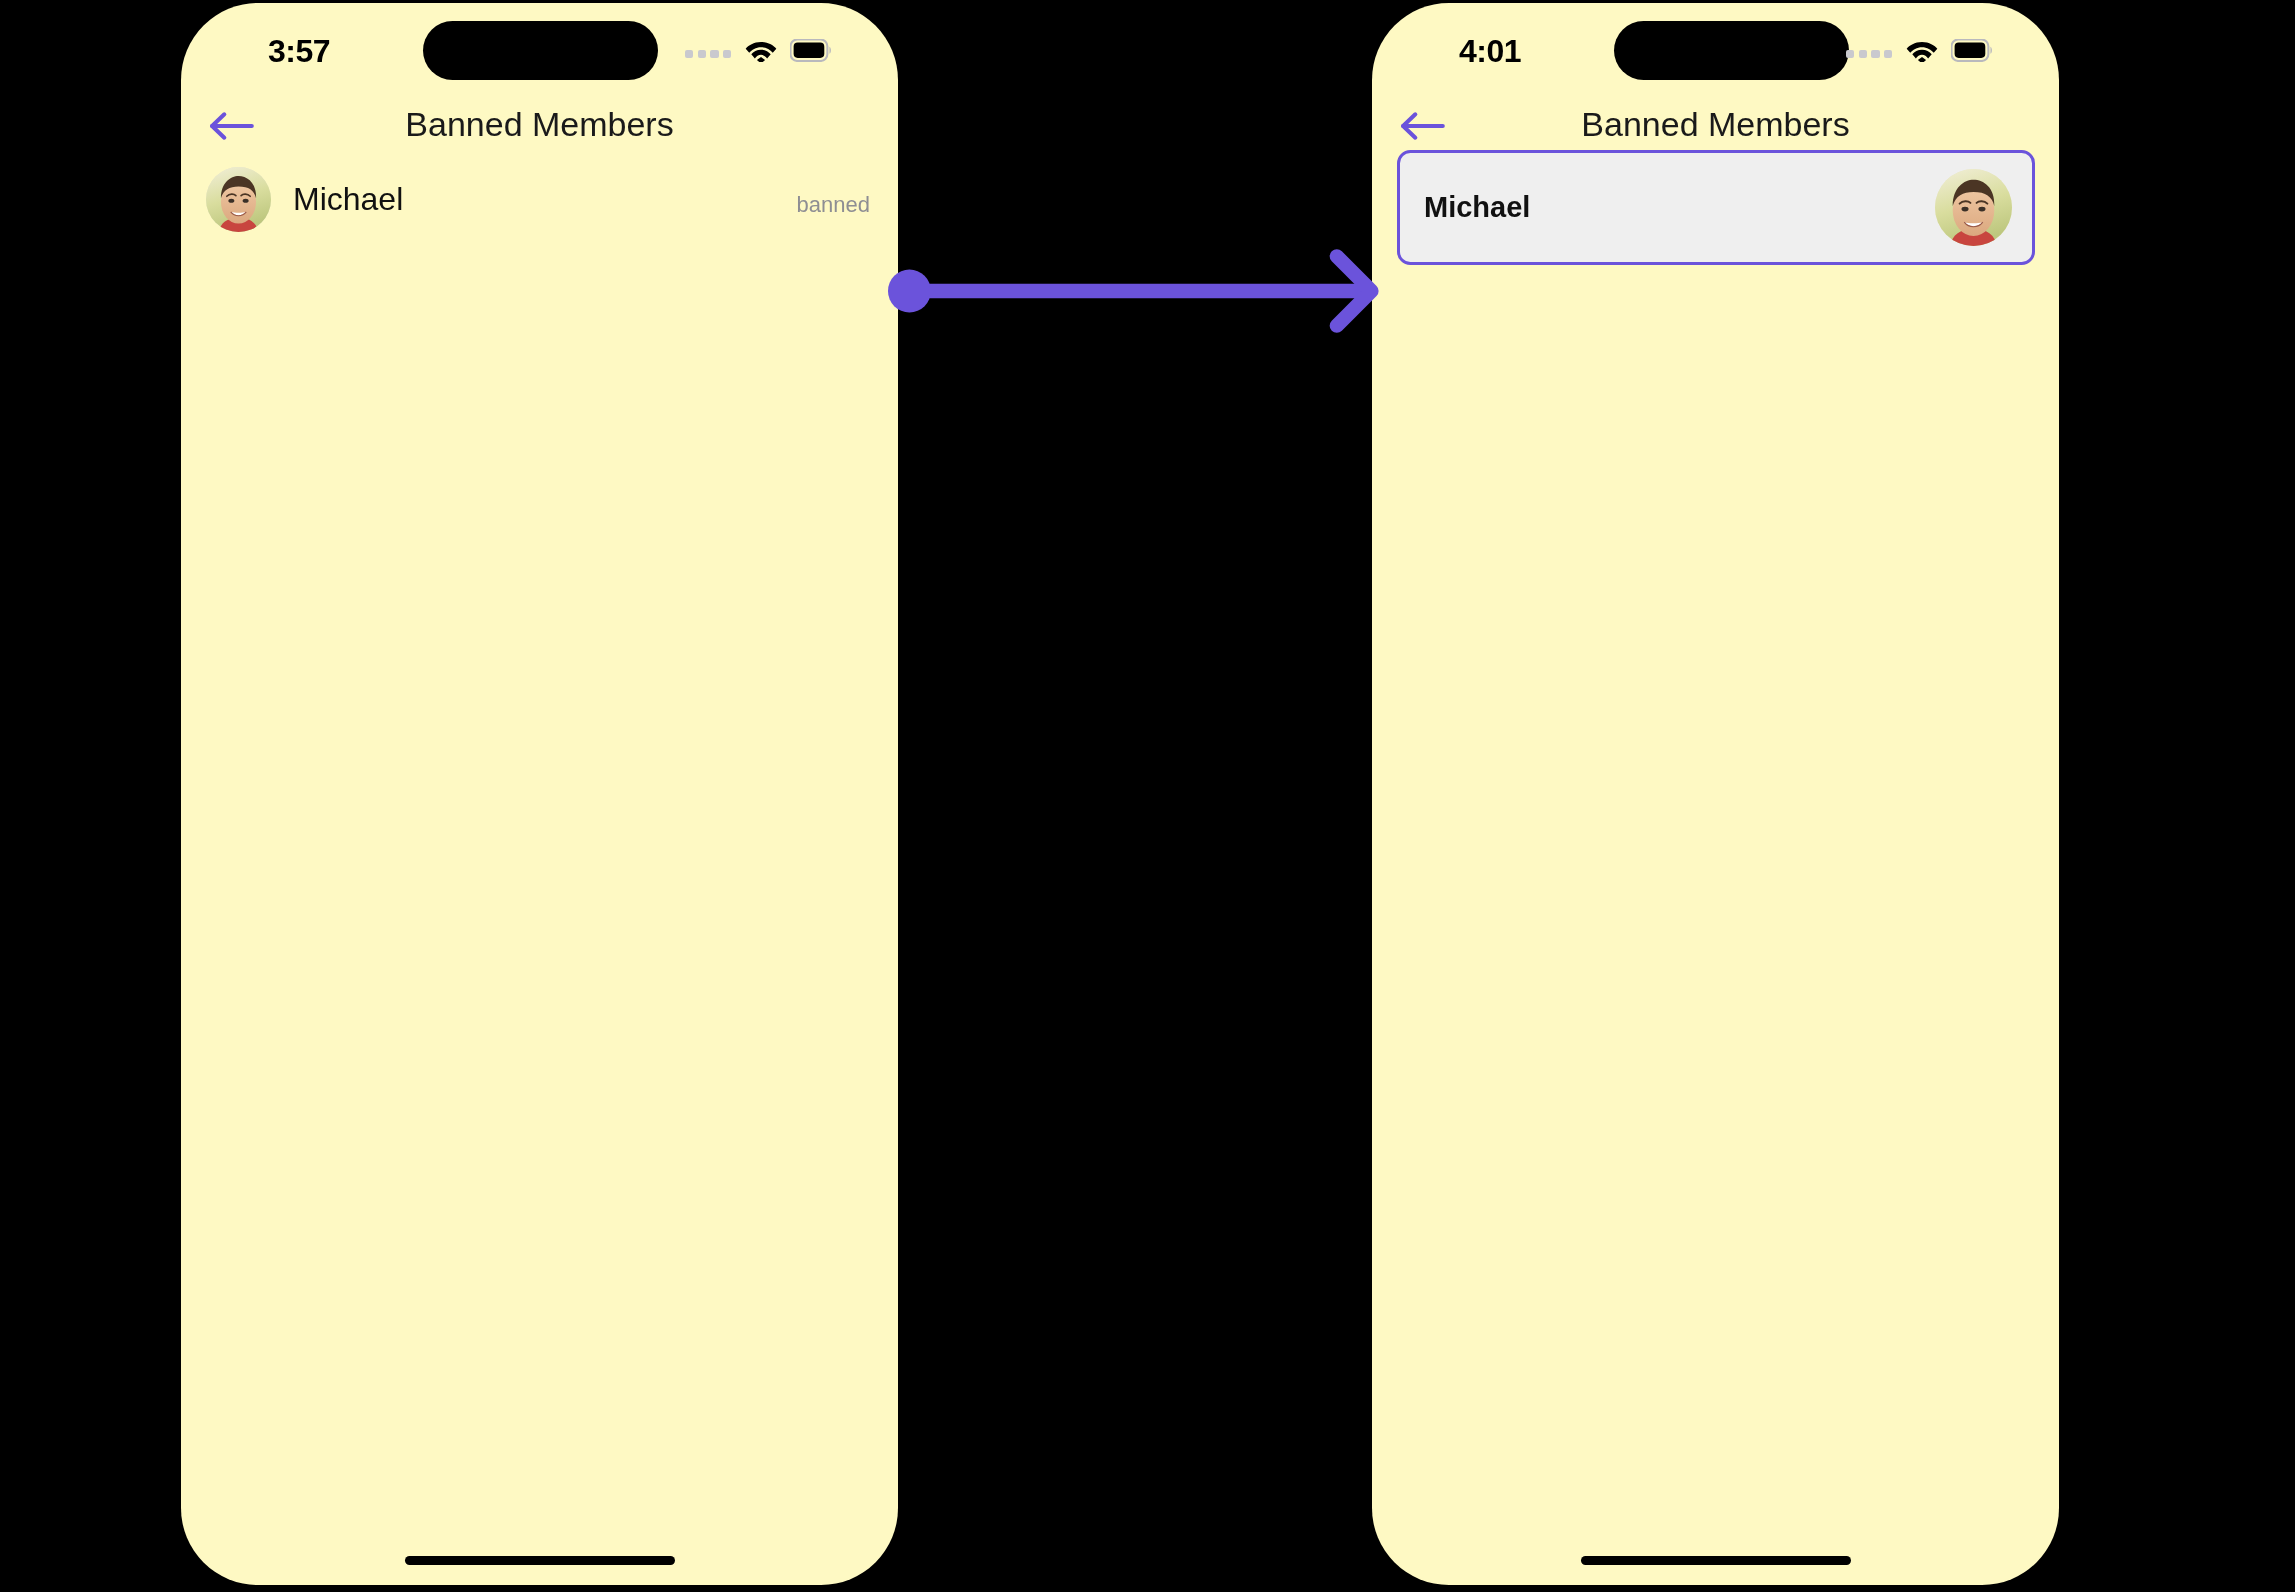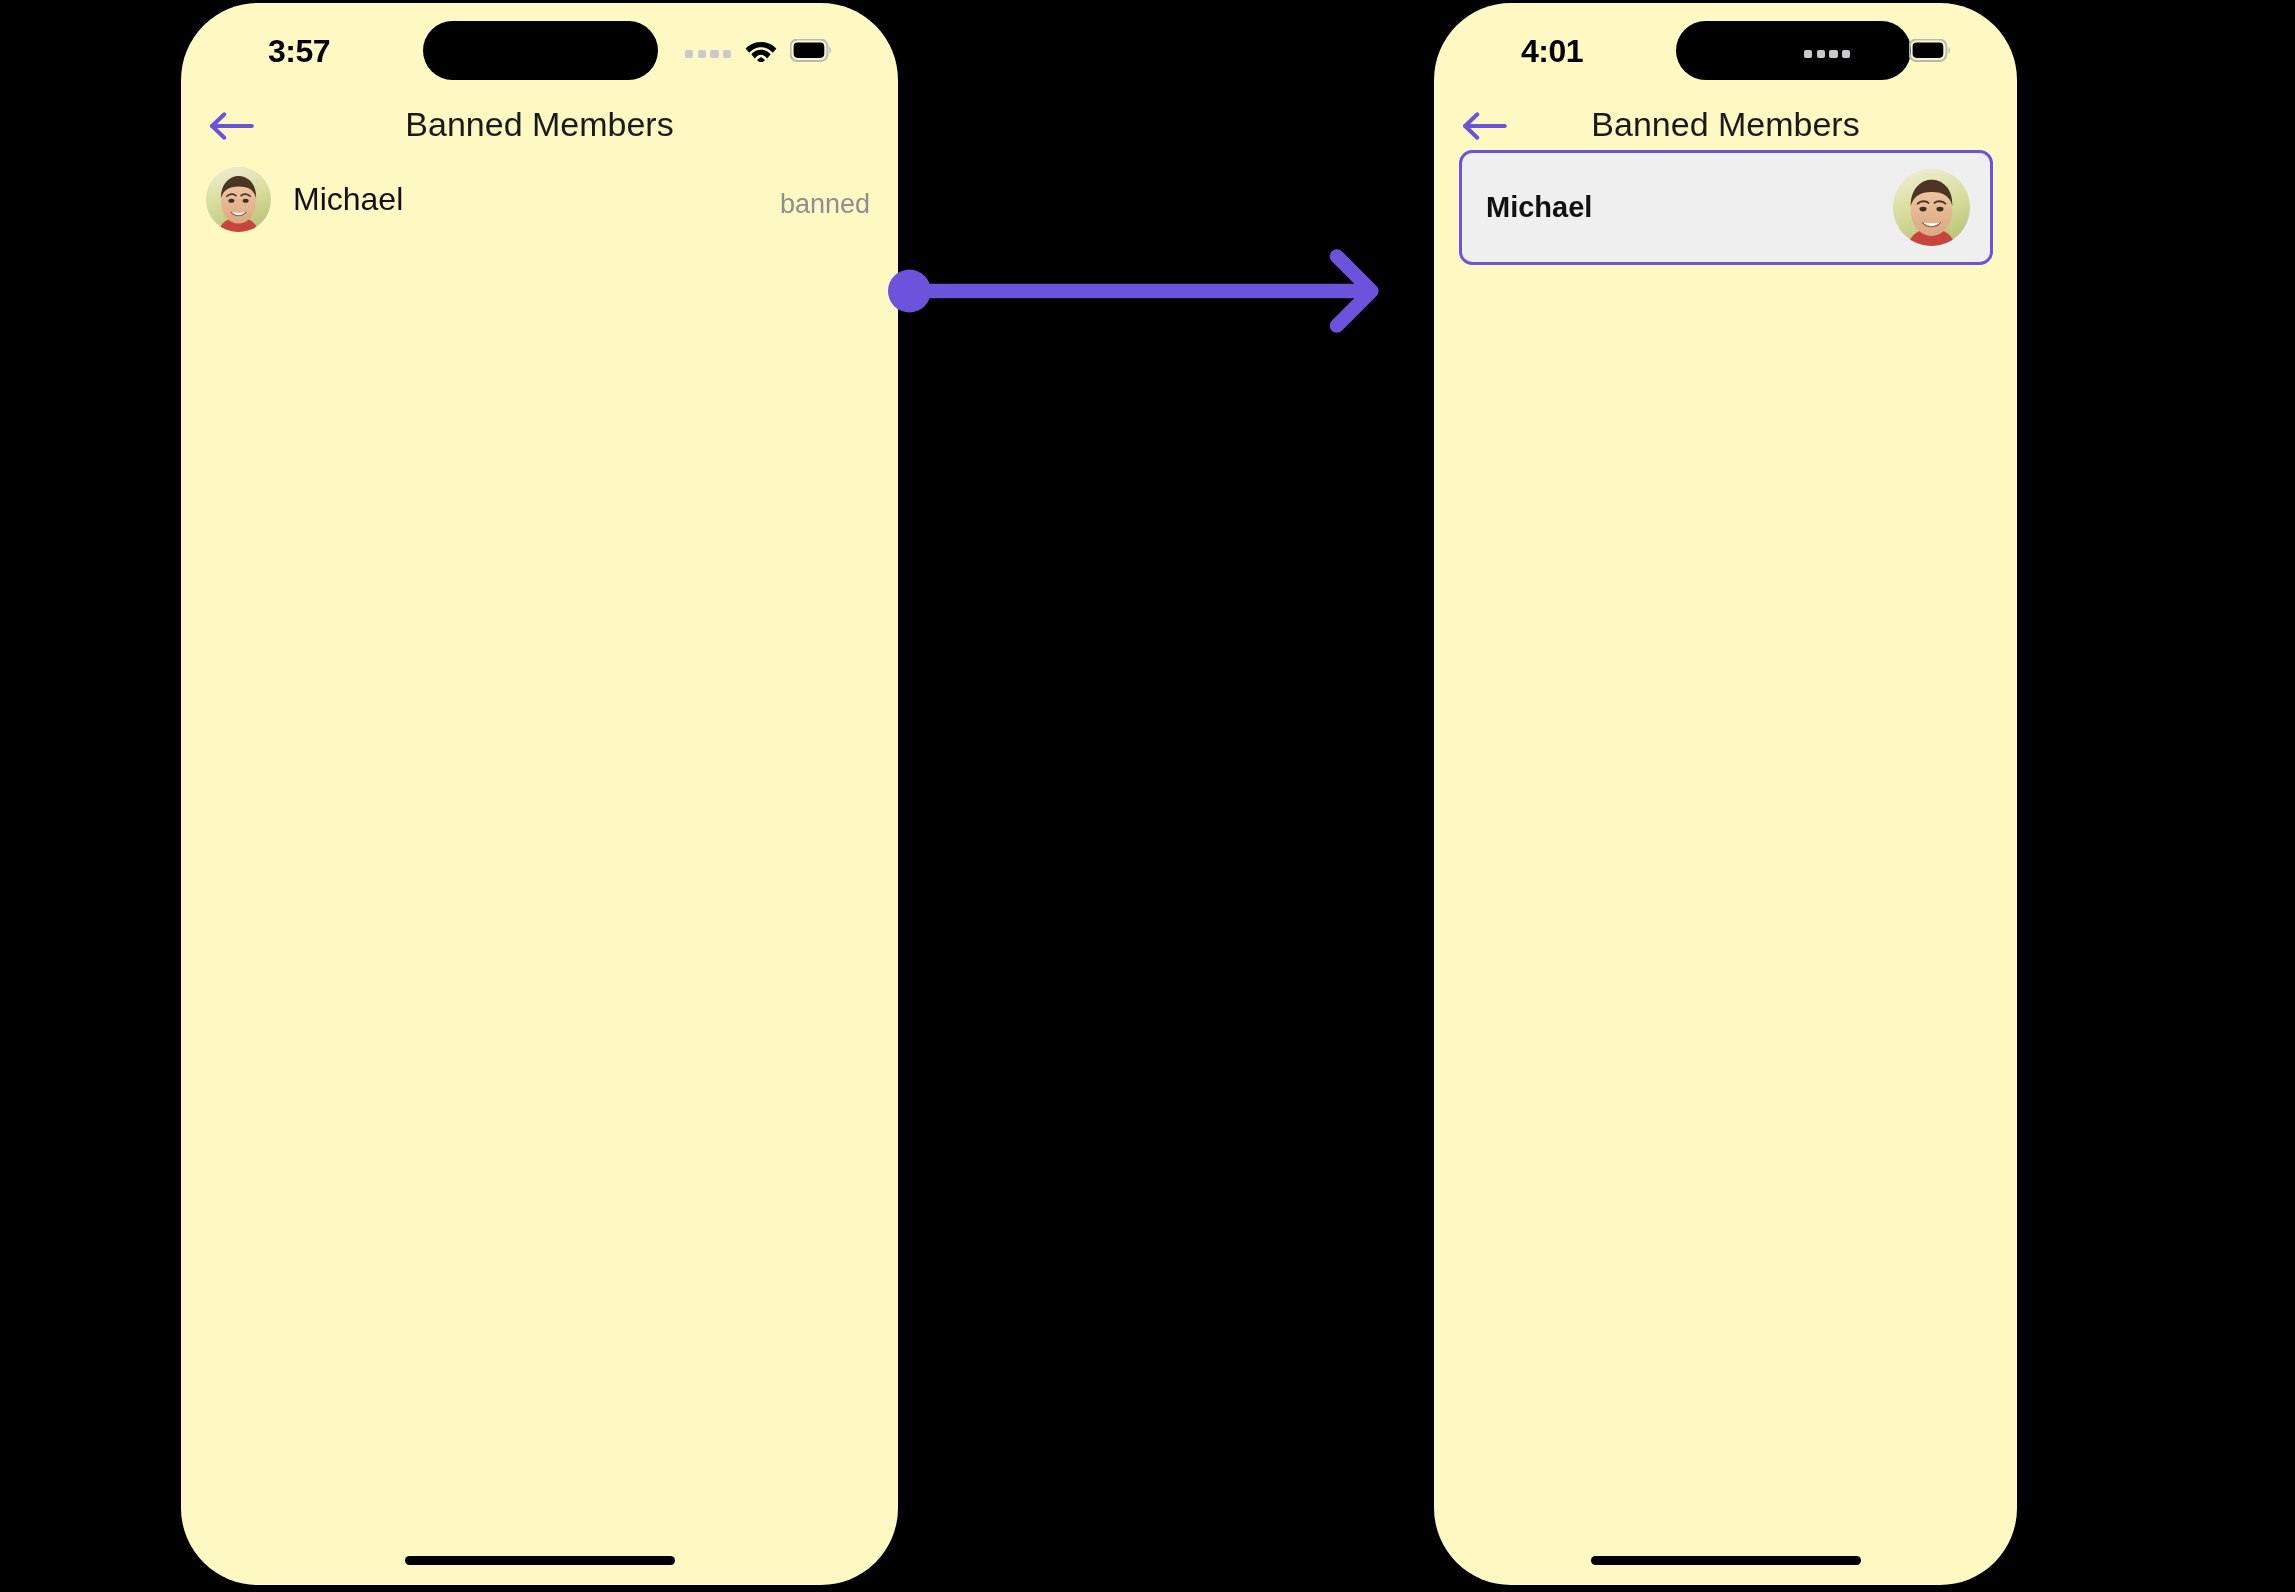--- a/index.html
+++ b/index.html
@@ -22,23 +22,23 @@
     overflow: hidden;
     border-radius: 77px;
   }
   .phone-left {
     left: 181px;
     top: 2.6px;
     width: 717px;
     height: 1582px;
   }
   .phone-right {
-    left: 1434px;
+    left: 1372px;
     top: 2.6px;
-    width: 583px;
+    width: 687px;
     height: 1582px;
     text-decoration: underline;
   }
 
   
   .status-bar {
     position: absolute;
     left: 0;
     top: 0;
     width: 100%;
@@ -137,21 +137,21 @@
     background: #e8e6c8;
   }
   .avatar svg { display: block; width: 100%; height: 100%; }
   .row-plain .row-name {
     margin-left: 22.5px;
     font-size: 32px;
     color: #111111;
   }
   .row-plain .row-status {
     margin-left: auto;
-    font-size: 27px;
+    font-size: 22px;
     color: #8e8e93;
     margin-top: 11px;
   }
 
   
   .list-card {
     position: absolute;
     left: 0;
     top: 147px;
     width: 100%;

